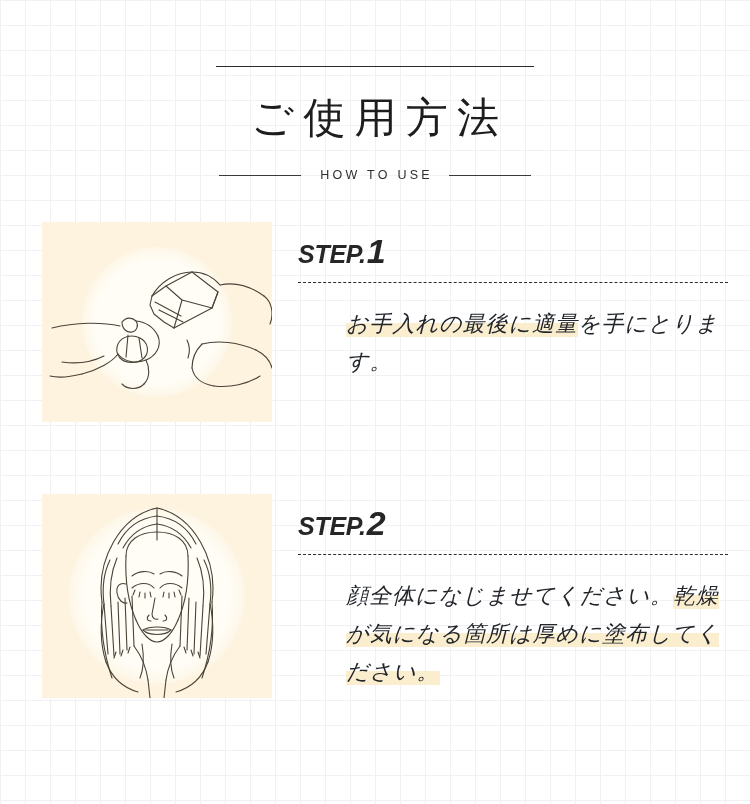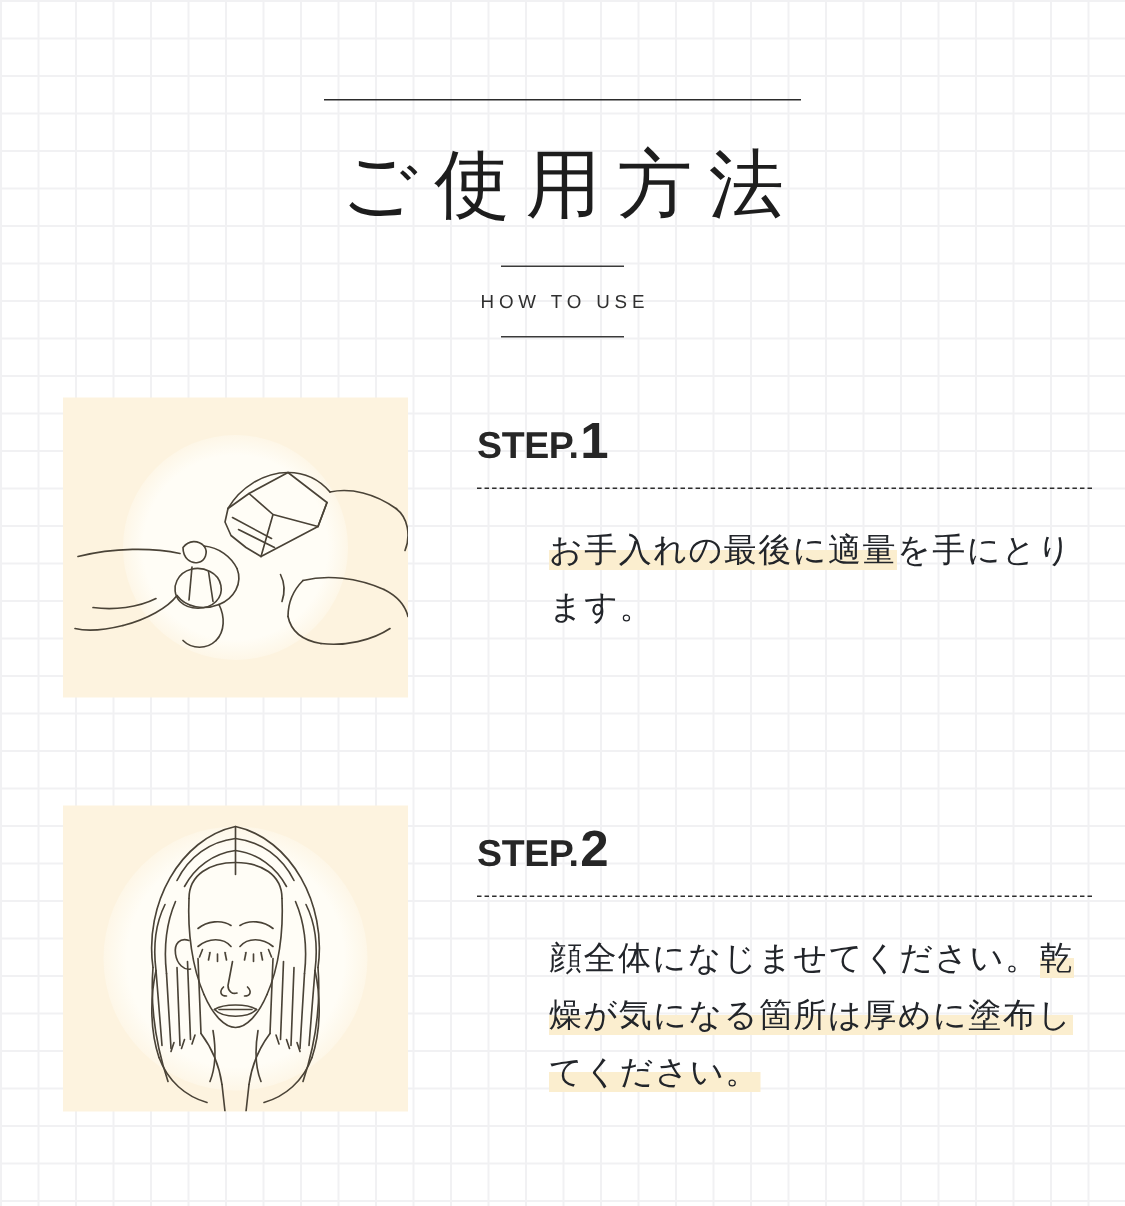--- a/index.html
+++ b/index.html
@@ -25,35 +25,34 @@
     text-align: center;
   }
   .header-rule {
     width: 318px;
     height: 1px;
     background: #2b2b2b;
     margin: 0 auto 28px auto;
   }
   .header-title {
     font-family: "Liberation Serif", "DejaVu Serif", serif;
-    font-size: 50px;
+    font-size: 42px;
     line-height: 1.12;
     color: #1d1d1d;
     letter-spacing: 0.22em;
     text-indent: 0.22em;
     font-weight: 400;
     margin: 0 0 26px 0;
     white-space: nowrap;
   }
   .header-sub {
     display: flex;
     align-items: center;
     justify-content: center;
     gap: 16px;
-    flex-direction: column;
   }
   .header-sub .sub-rule {
     width: 82px;
     height: 1px;
     background: #3a3a3a;
   }
   .header-sub .sub-text {
     font-family: "Liberation Sans", sans-serif;
     font-size: 12.5px;
     letter-spacing: 0.26em;
@@ -100,23 +99,24 @@
   .step-figure svg {
     position: absolute;
     left: 0;
     top: 0;
     width: 100%;
     height: 100%;
   }
 
   .step-body {
     flex: 1 1 auto;
-    padding-left: 46px;
+    padding-left: 26px;
     padding-right: 22px;
     padding-top: 12px;
+    font-style: italic;
   }
   .step-label {
     font-family: "Liberation Sans", sans-serif;
     font-weight: bold;
     font-size: 25px;
     color: #262626;
     letter-spacing: -0.01em;
     line-height: 1;
     display: flex;
     align-items: baseline;

